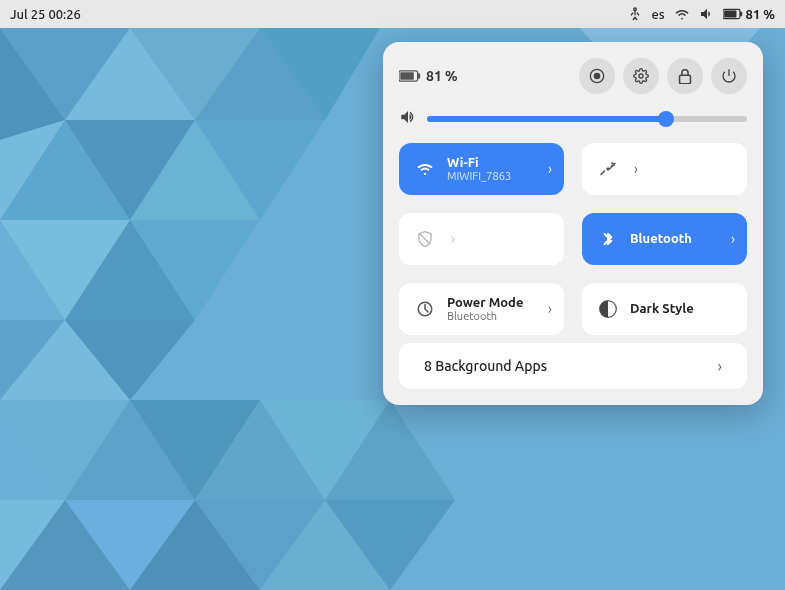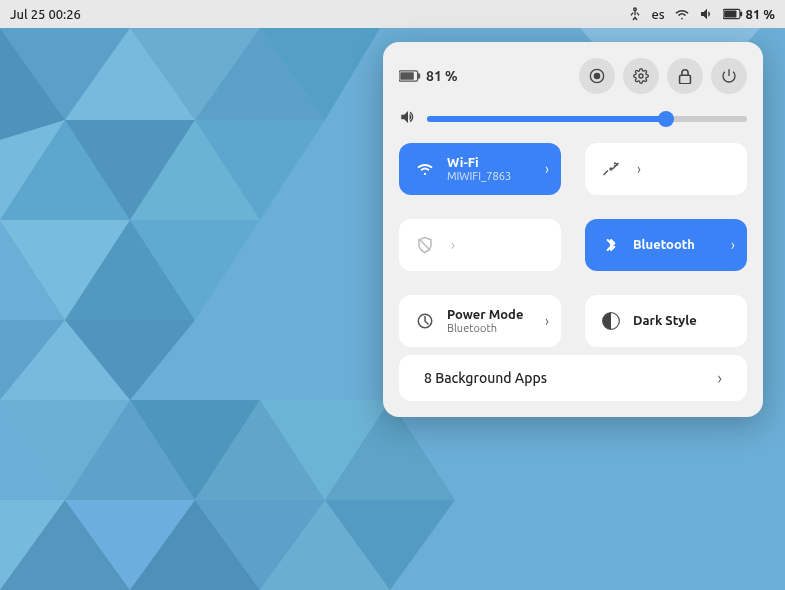--- a/index.html
+++ b/index.html
@@ -159,21 +159,21 @@
       width: 16px;
       height: 16px;
       background: #3b82f6;
       border-radius: 50%;
     }
 
     
     .toggle-grid {
       display: grid;
       grid-template-columns: 1fr 1fr;
-      gap: 24px;
+      gap: 18px;
       margin-bottom: 8px;
     }
 
     .toggle-item {
       background: white;
       border-radius: 12px;
       padding: 10px 12px;
       display: flex;
       align-items: center;
       cursor: pointer;

